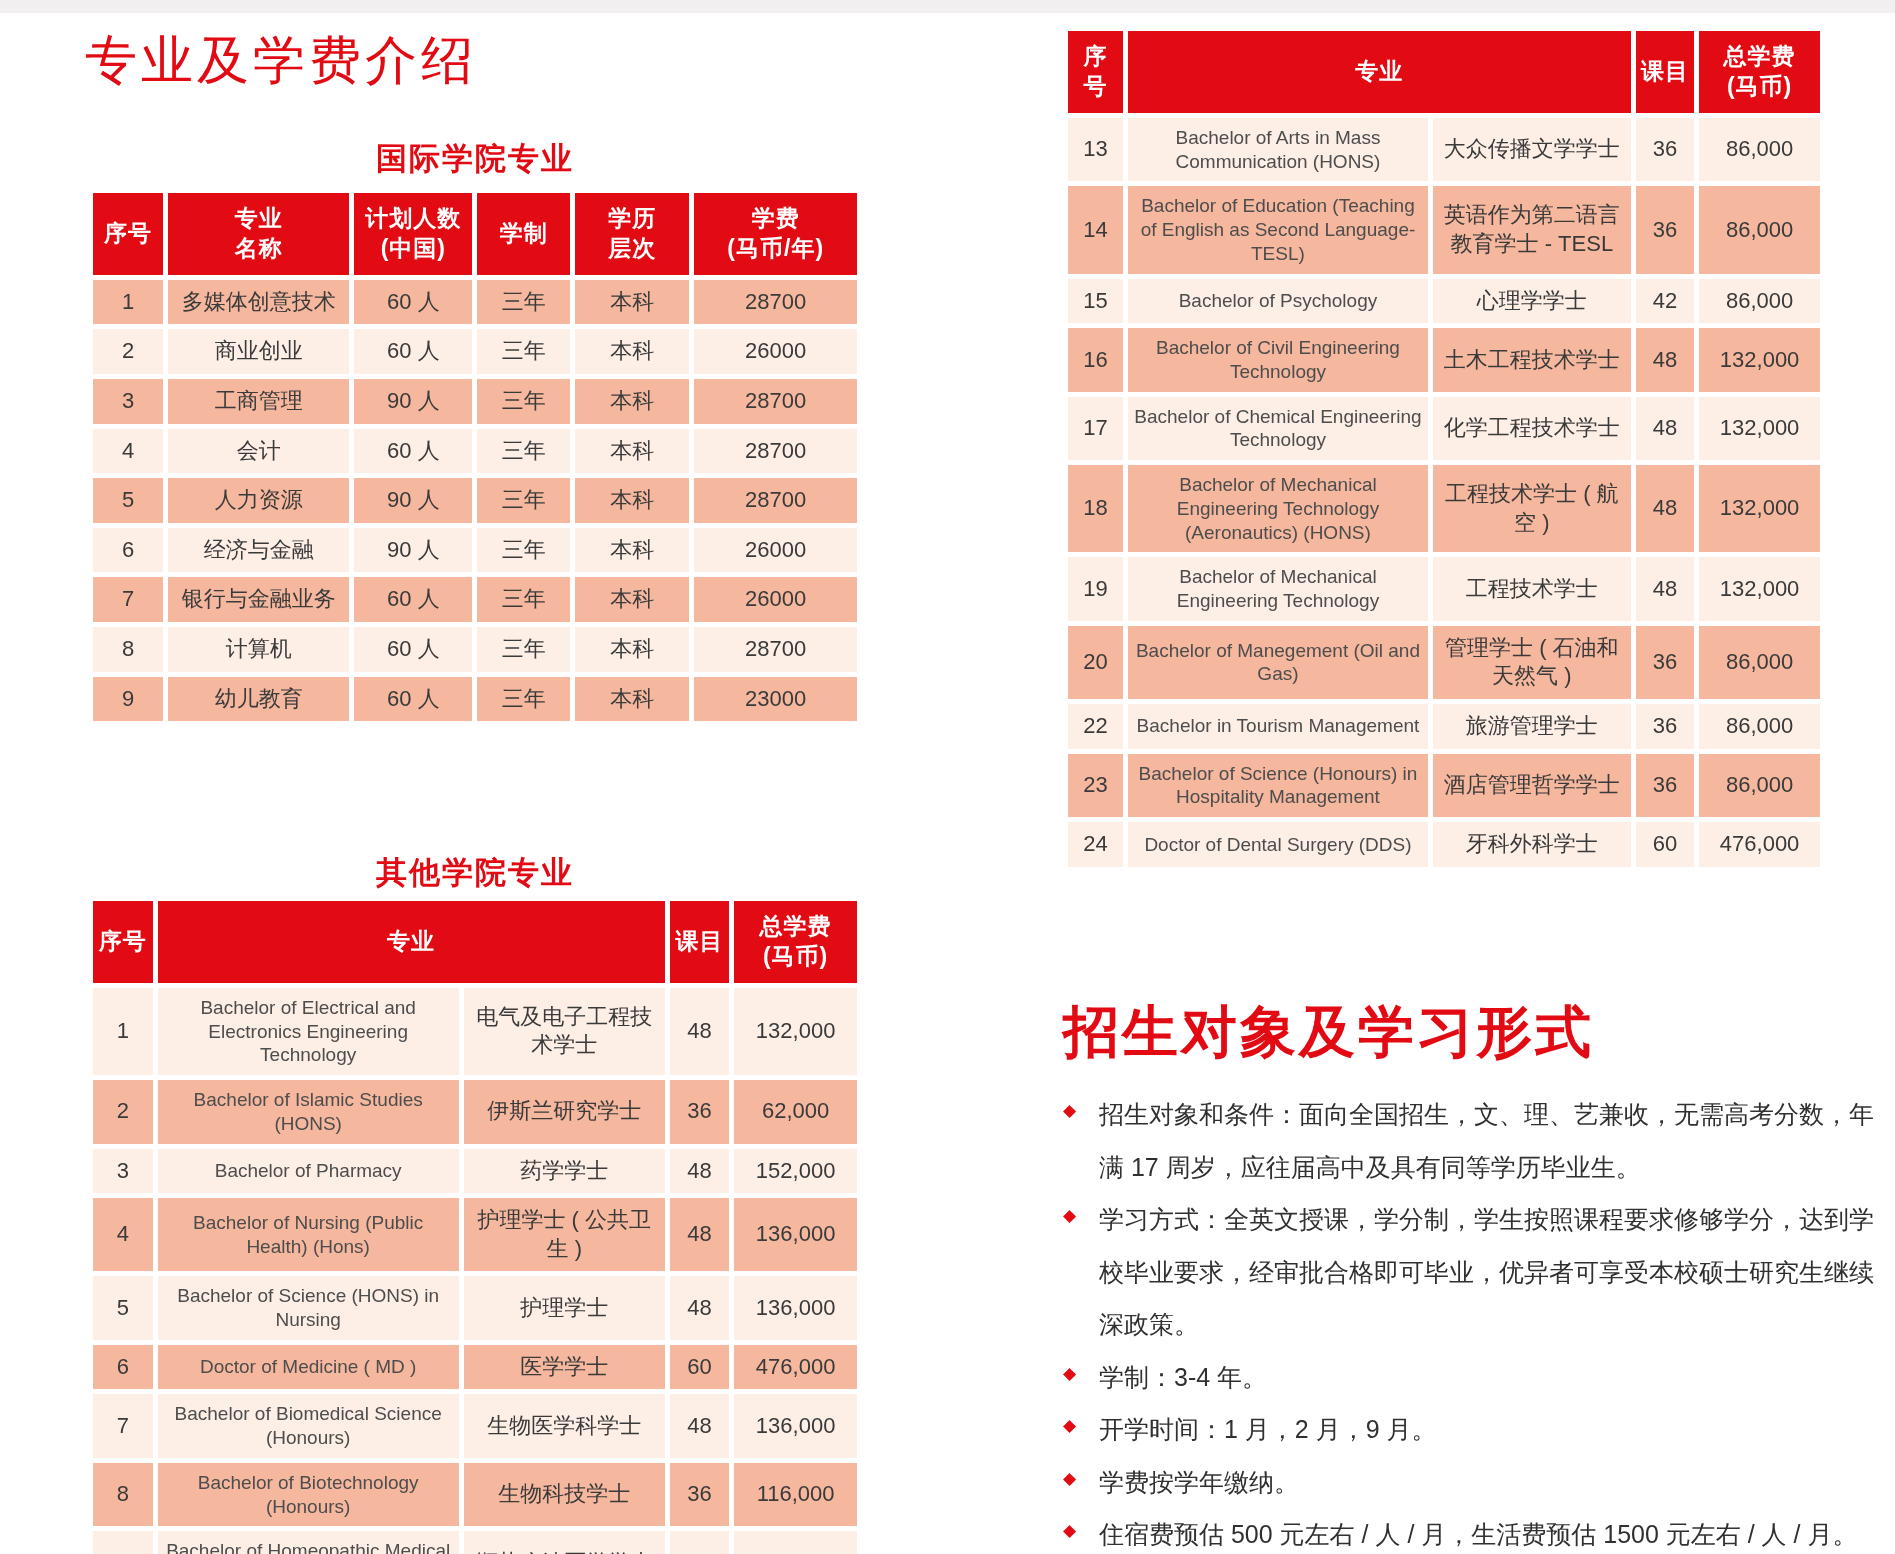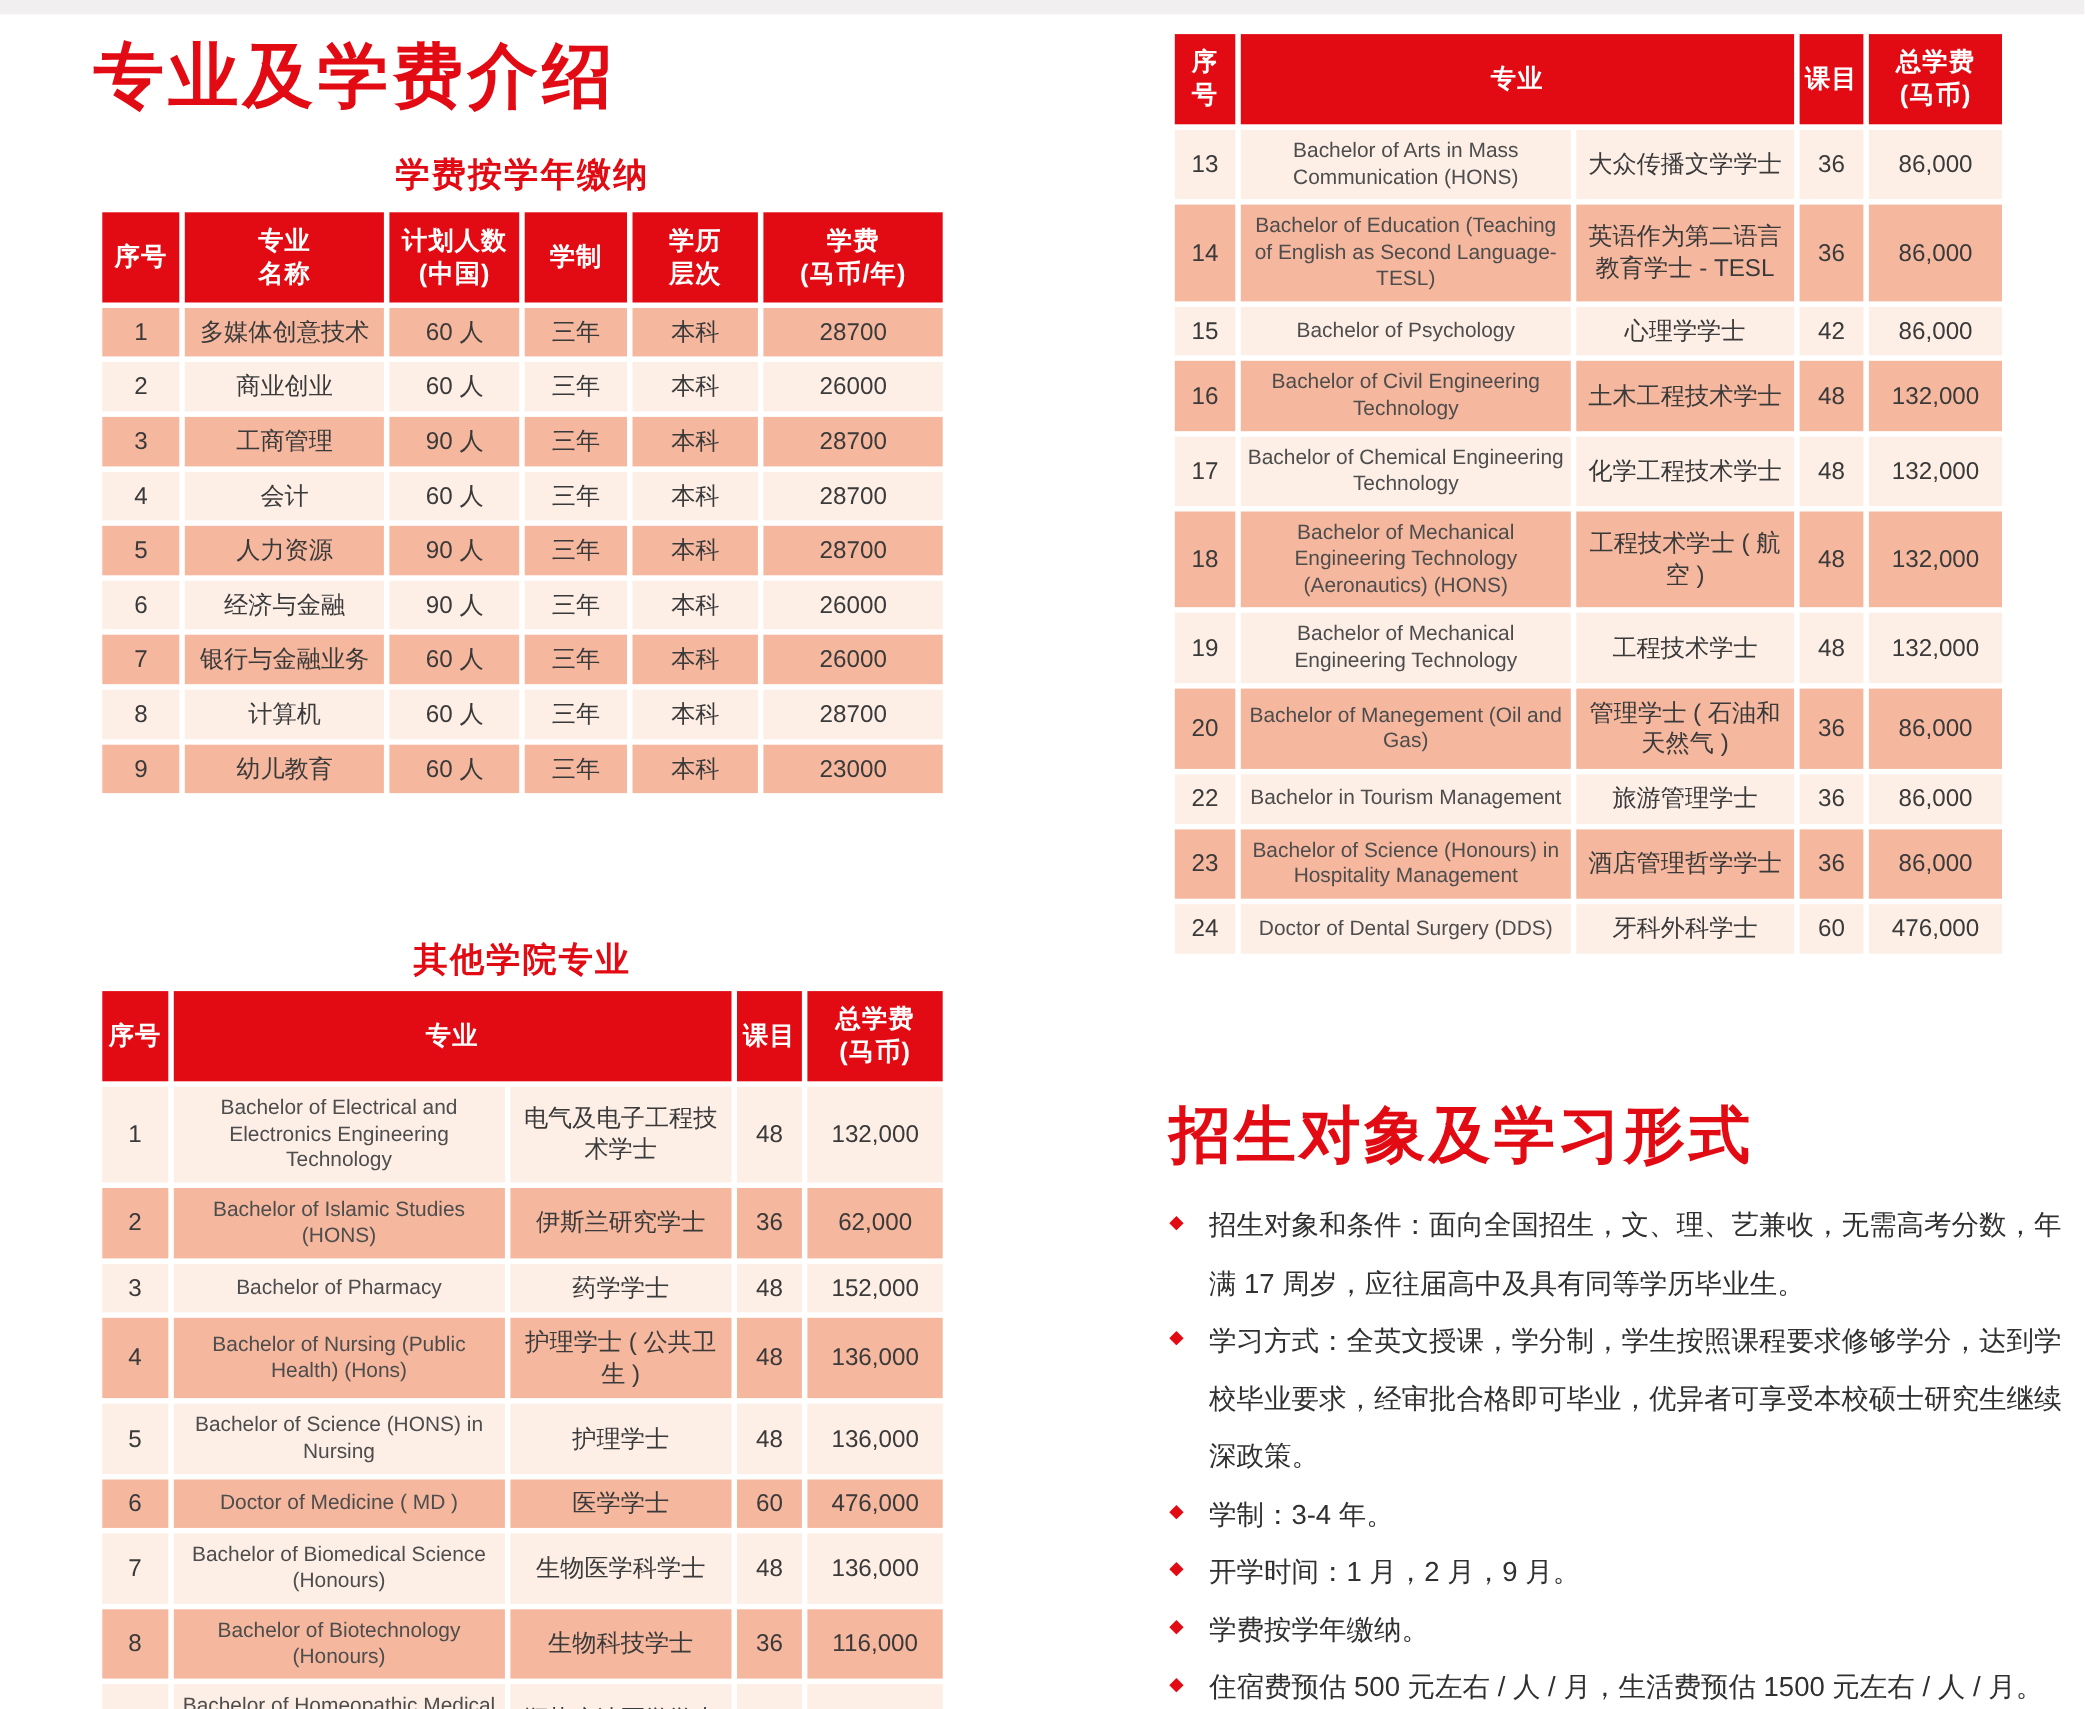--- a/index.html
+++ b/index.html
@@ -3,21 +3,21 @@
 <meta charset="utf-8">
 <style>
   html,body{margin:0;padding:0;}
   body{
     width:1895px;height:1554px;position:relative;overflow:hidden;background:#ffffff;
     font-family:"Liberation Sans","DejaVu Sans",sans-serif;color:#3a3a3a;
   }
   .top-strip{position:absolute;left:0;top:0;width:1895px;height:13px;background:#f1eff0;}
   .main-title{
     position:absolute;left:85px;top:26px;margin:0;
-    font-size:64px;font-weight:bold;color:#e30b13;letter-spacing:4px;
+    font-size:52px;font-weight:normal;color:#e30b13;letter-spacing:4px;
   }
   .sub-title{
     position:absolute;width:770px;margin:0;text-align:center;
     font-size:31px;font-weight:bold;color:#e30b13;letter-spacing:2px;
   }
   #sub-intl{left:90px;top:138px;}
   #sub-other{left:90px;top:852px;}
   table{border-collapse:separate;border-spacing:5px;position:absolute;table-layout:fixed;}
   #table-intl{left:88px;top:188px;width:774px;}
   #table-other-left{left:88px;top:896px;width:774px;}
@@ -54,21 +54,21 @@
     position:absolute;left:0;top:14px;color:#e30b13;font-size:17px;line-height:1;
   }
 </style>
 </head>
 <body>
 
 <div class="top-strip"></div>
 
 <h1 class="main-title">专业及学费介绍</h1>
 
-<h2 class="sub-title" id="sub-intl">学费按学年缴纳</h2>
+<h2 class="sub-title" id="sub-intl">国际学院专业</h2>
 
 <table id="table-intl" class="dark-first">
     <colgroup>
       <col style="width: 9.5%;">
       <col style="width: 24.5%;">
       <col style="width: 16%;">
       <col style="width: 12.5%;">
       <col style="width: 15.5%;">
       <col style="width: 22%;">
     </colgroup>

